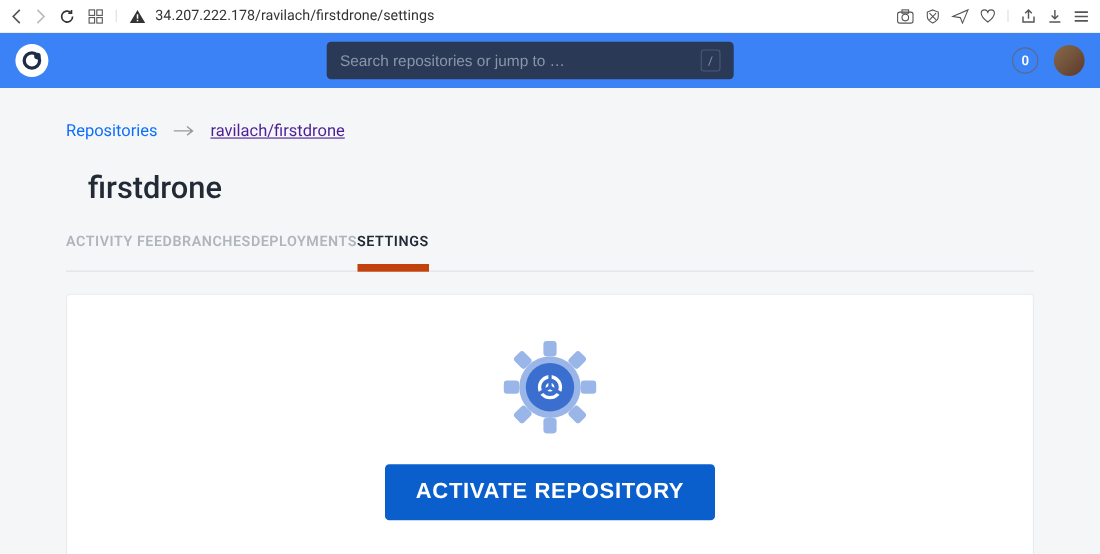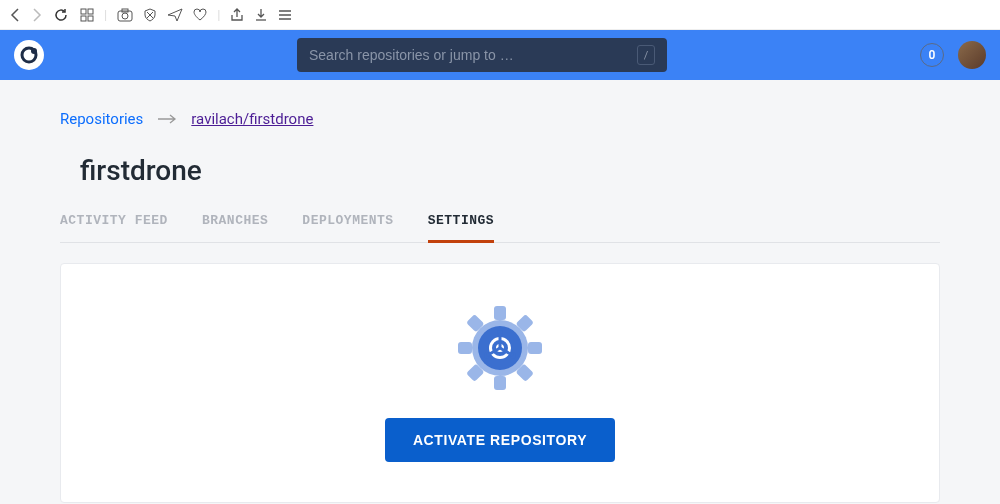--- a/index.html
+++ b/index.html
@@ -23,26 +23,26 @@
 .header-right { display: flex; align-items: center; gap: 14px; }
 .count-badge { width: 24px; height: 24px; border: 1.5px solid #5a6a86; border-radius: 50%; color: #fff; font-size: 12px; font-weight: 600; display: flex; align-items: center; justify-content: center; }
 .avatar { width: 28px; height: 28px; border-radius: 50%; background: linear-gradient(135deg, #8a6a4a, #5a3a2a); }
 
 .page { padding: 30px 60px 0; }
 .breadcrumb { display: flex; align-items: center; gap: 14px; font-size: 15px; margin-bottom: 26px; }
 .breadcrumb a { color: #0d6efd; text-decoration: none; }
 .breadcrumb .arrow { color: #999; }
 .breadcrumb .current { color: #4c1d95; text-decoration: underline; }
 .page-title { font-size: 28px; color: #222b35; font-weight: 500; margin-bottom: 26px; margin-left: 20px; }
-.tabs { display: flex; gap: 34px; border-bottom: 1px solid #e0e2e6; font-family: Liberation Mono, monospace; }
+.tabs { display: flex; border-bottom: 1px solid #e0e2e6; }
 .tab { padding: 0 0 12px; font-size: 13px; letter-spacing: 0.5px; font-weight: 600; color: #b0b4bc; cursor: pointer; }
-.tab.active { color: #222b35; border-bottom: 3px solid #c2410c; margin-bottom: -1px; }
+.tab.active { color: #222b35; border-bottom: 7px solid #c2410c; margin-bottom: -1px; }
 
 .panel { margin-top: 20px; background: #fff; border: 1px solid #e8eaee; border-radius: 4px; padding: 40px 0 40px; display: flex; flex-direction: column; align-items: center; gap: 26px; }
-.activate-btn { background: #0a5fcc; color: #fff; border: none; padding: 14px 28px; font-size: 14px; font-weight: 600; letter-spacing: 0.6px; border-radius: 4px; cursor: pointer; }
+.activate-btn { background: #0a5fcc; color: #fff; border: none; padding: 14px 28px; font-size: 20px; font-weight: 600; letter-spacing: 0.6px; border-radius: 4px; cursor: pointer; }
 
 svg { display: block; }
 </style>
 </head>
 <body>
 
 <div class="browser-toolbar">
   <div class="nav-icons">
     <span>
         <svg width="10" height="14" viewBox="0 0 10 14">
@@ -63,20 +63,30 @@
     <span>
         <svg width="14" height="14" viewBox="0 0 14 14">
           <rect x="1" y="1" width="5" height="5" stroke="#555" fill="none"></rect>
           <rect x="8" y="1" width="5" height="5" stroke="#555" fill="none"></rect>
           <rect x="1" y="8" width="5" height="5" stroke="#555" fill="none"></rect>
           <rect x="8" y="8" width="5" height="5" stroke="#555" fill="none"></rect>
         </svg>
       </span>
   </div>
   <span class="vsep">|</span>
+  <div class="addr">
+    <span>
+        <svg width="16" height="14" viewBox="0 0 16 14">
+          <path d="M8 1 L15 13 L1 13 Z" fill="#333"></path>
+          <rect x="7.3" y="5" width="1.4" height="4" fill="#fff"></rect>
+          <rect x="7.3" y="10" width="1.4" height="1.4" fill="#fff"></rect>
+        </svg>
+      </span>
+    <span>34.207.222.178/ravilach/firstdrone/settings</span>
+  </div>
   <div class="right-icons">
     <span>
         <svg width="16" height="14" viewBox="0 0 16 14">
           <rect x="1" y="3" width="14" height="10" rx="2" stroke="#555" fill="none"></rect>
           <circle cx="8" cy="8" r="3" stroke="#555" fill="none"></circle>
           <rect x="5" y="1" width="6" height="3" stroke="#555" fill="none"></rect>
         </svg>
       </span>
     <span>
         <svg width="14" height="14" viewBox="0 0 14 14">

